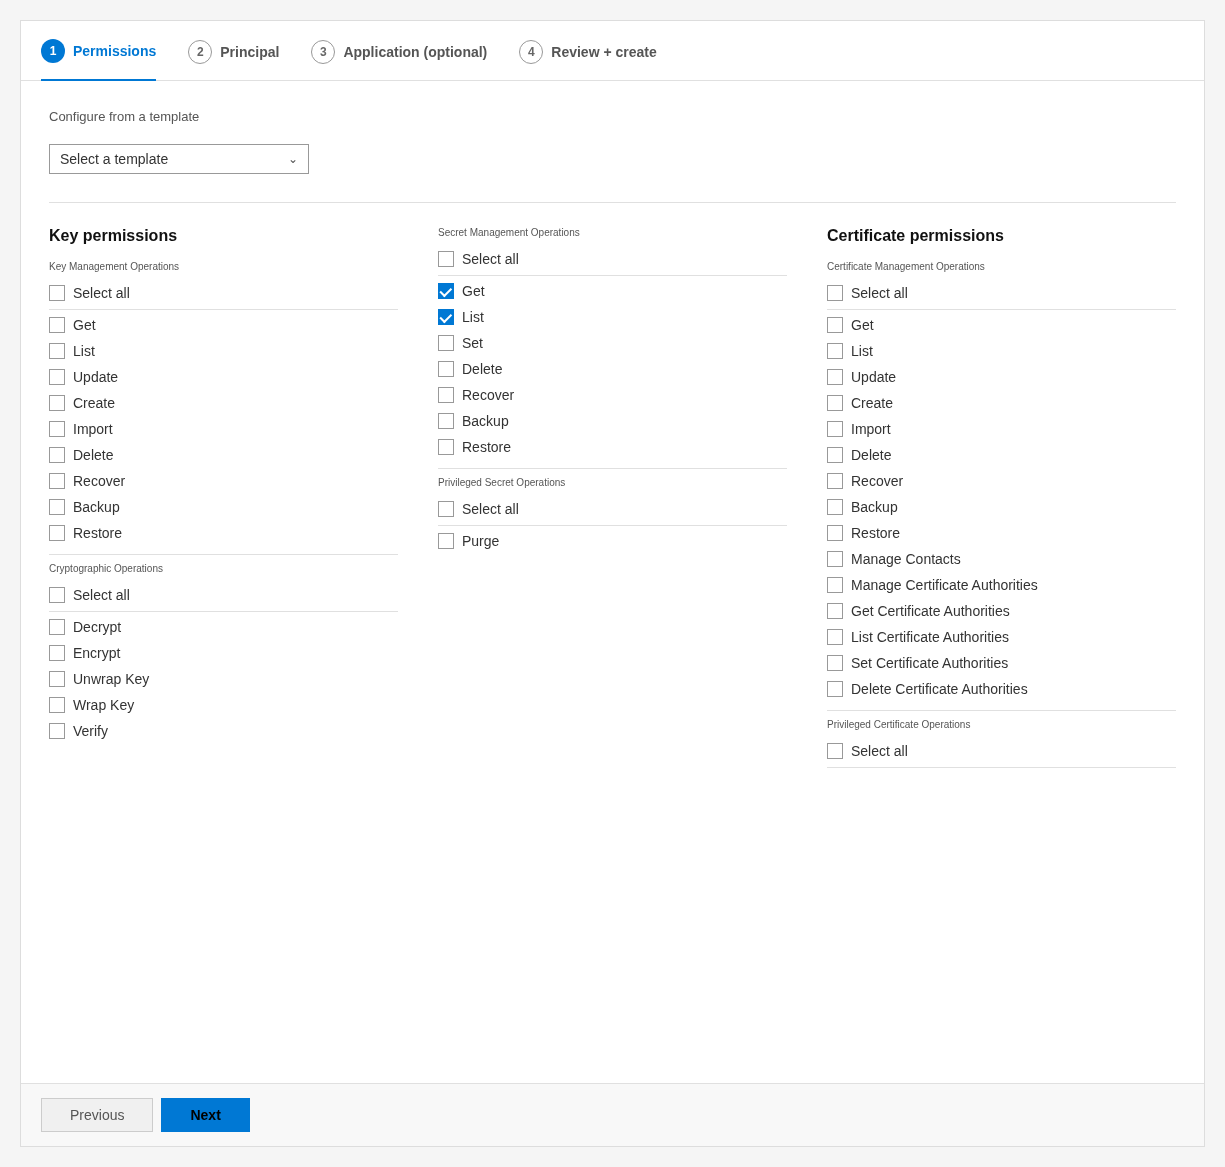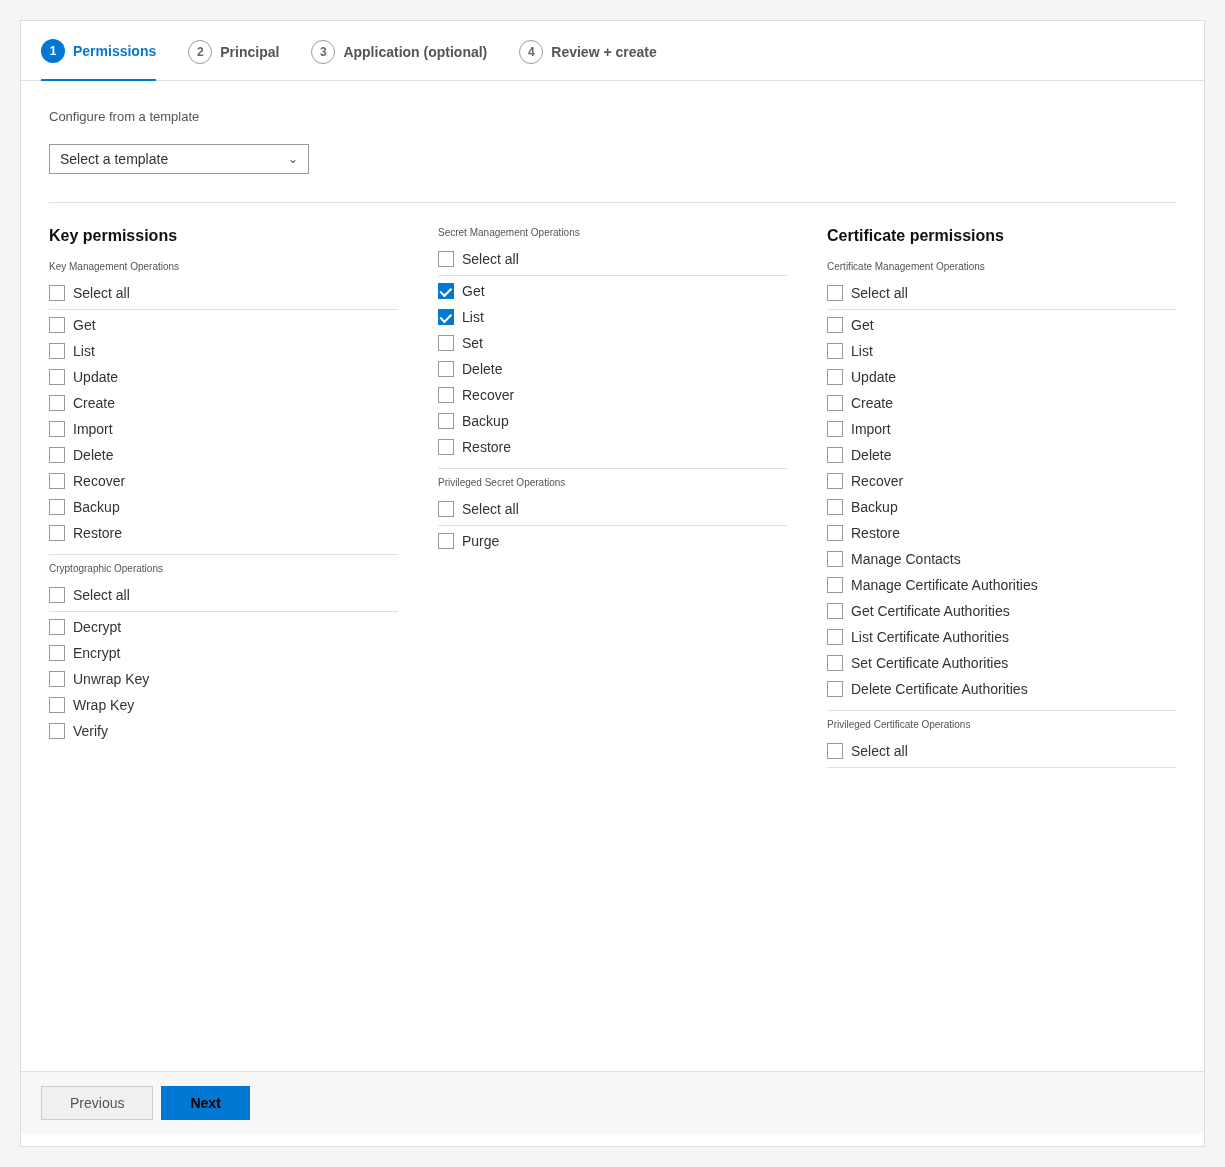--- a/index.html
+++ b/index.html
@@ -167,21 +167,21 @@
       display: block;
       width: 9px;
       height: 5px;
       border-left: 2px solid #fff;
       border-bottom: 2px solid #fff;
       transform: rotate(-45deg) translateY(-1px);
     }
     
     .footer {
       position: absolute;
-      bottom: 12px;
+      bottom: 0;
       left: 0;
       right: 0;
       padding: 14px 20px;
       border-top: 1px solid #e0e0e0;
       background: #f8f8f8;
       display: flex;
       gap: 8px;
     }
     .btn {
       padding: 8px 28px;

